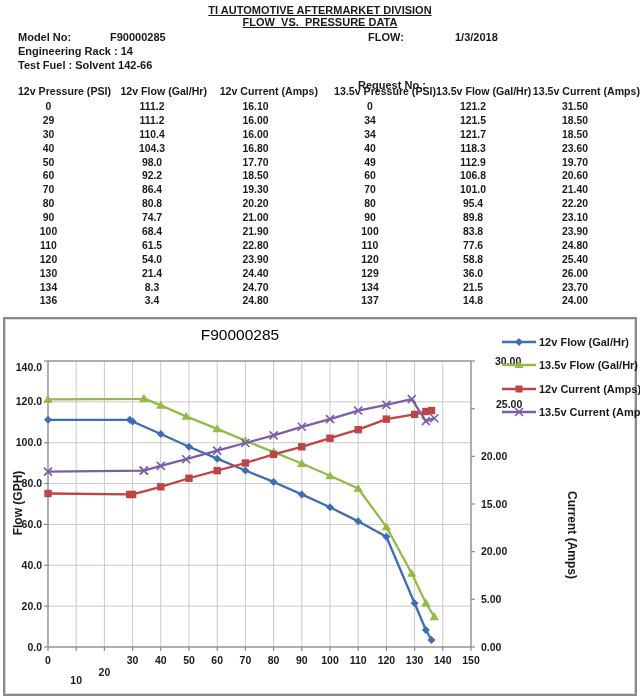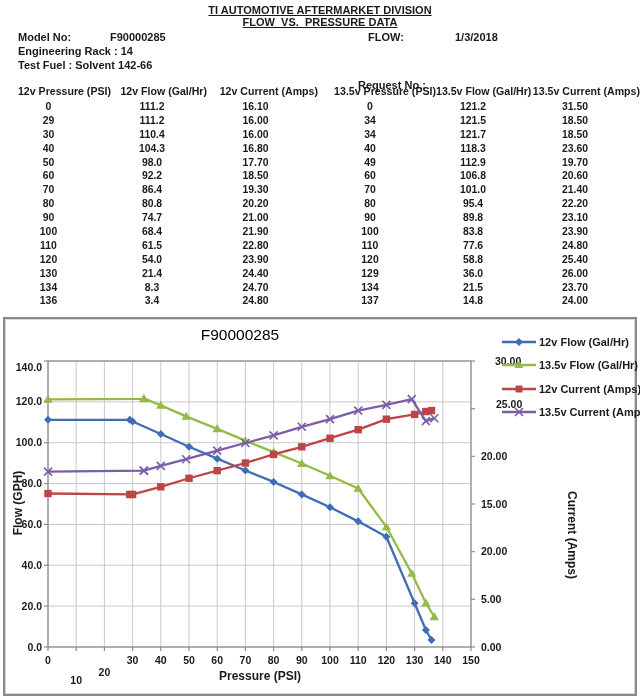--- a/index.html
+++ b/index.html
@@ -309,21 +309,20 @@
       <path d="M292.79999999999995 103.78L300.79999999999995 111.78M292.79999999999995 111.78L300.79999999999995 103.78" stroke="#7b5ea7" stroke-width="1.6" fill="none"></path>
       <path d="M321 96.15333333333334L329 104.15333333333334M321 104.15333333333334L329 96.15333333333334" stroke="#7b5ea7" stroke-width="1.6" fill="none"></path>
       <path d="M349.2 87.57333333333332L357.2 95.57333333333332M349.2 95.57333333333332L357.2 87.57333333333332" stroke="#7b5ea7" stroke-width="1.6" fill="none"></path>
       <path d="M377.40000000000003 81.85333333333335L385.40000000000003 89.85333333333335M377.40000000000003 89.85333333333335L385.40000000000003 81.85333333333335" stroke="#7b5ea7" stroke-width="1.6" fill="none"></path>
       <path d="M402.78 76.13333333333333L410.78 84.13333333333333M402.78 84.13333333333333L410.78 76.13333333333333" stroke="#7b5ea7" stroke-width="1.6" fill="none"></path>
       <path d="M416.88 98.06000000000003L424.88 106.06000000000003M416.88 106.06000000000003L424.88 98.06000000000003" stroke="#7b5ea7" stroke-width="1.6" fill="none"></path>
       <path d="M425.34 95.19999999999999L433.34 103.19999999999999M425.34 103.19999999999999L433.34 95.19999999999999" stroke="#7b5ea7" stroke-width="1.6" fill="none"></path>
     </svg>
   <div class="chart-title-wrap">
     <div class="chart-title">F90000285</div>
-    <div class="axis-label-x">Pressure (PSI)</div>
     <div class="axis-label-yl">Flow (GPH)</div>
     <div class="axis-label-yr">Current (Amps)</div>
     <div id="ticks">
         <div class="xtick" style="left: 43px; top: 335px;">0</div>
         <div class="xtick" style="left: 71.2px; top: 335px; margin-top: 20px;">10</div>
         <div class="xtick" style="left: 99.4px; top: 335px; margin-top: 12px;">20</div>
         <div class="xtick" style="left: 127.6px; top: 335px;">30</div>
         <div class="xtick" style="left: 155.8px; top: 335px;">40</div>
         <div class="xtick" style="left: 184px; top: 335px;">50</div>
         <div class="xtick" style="left: 212.2px; top: 335px;">60</div>

